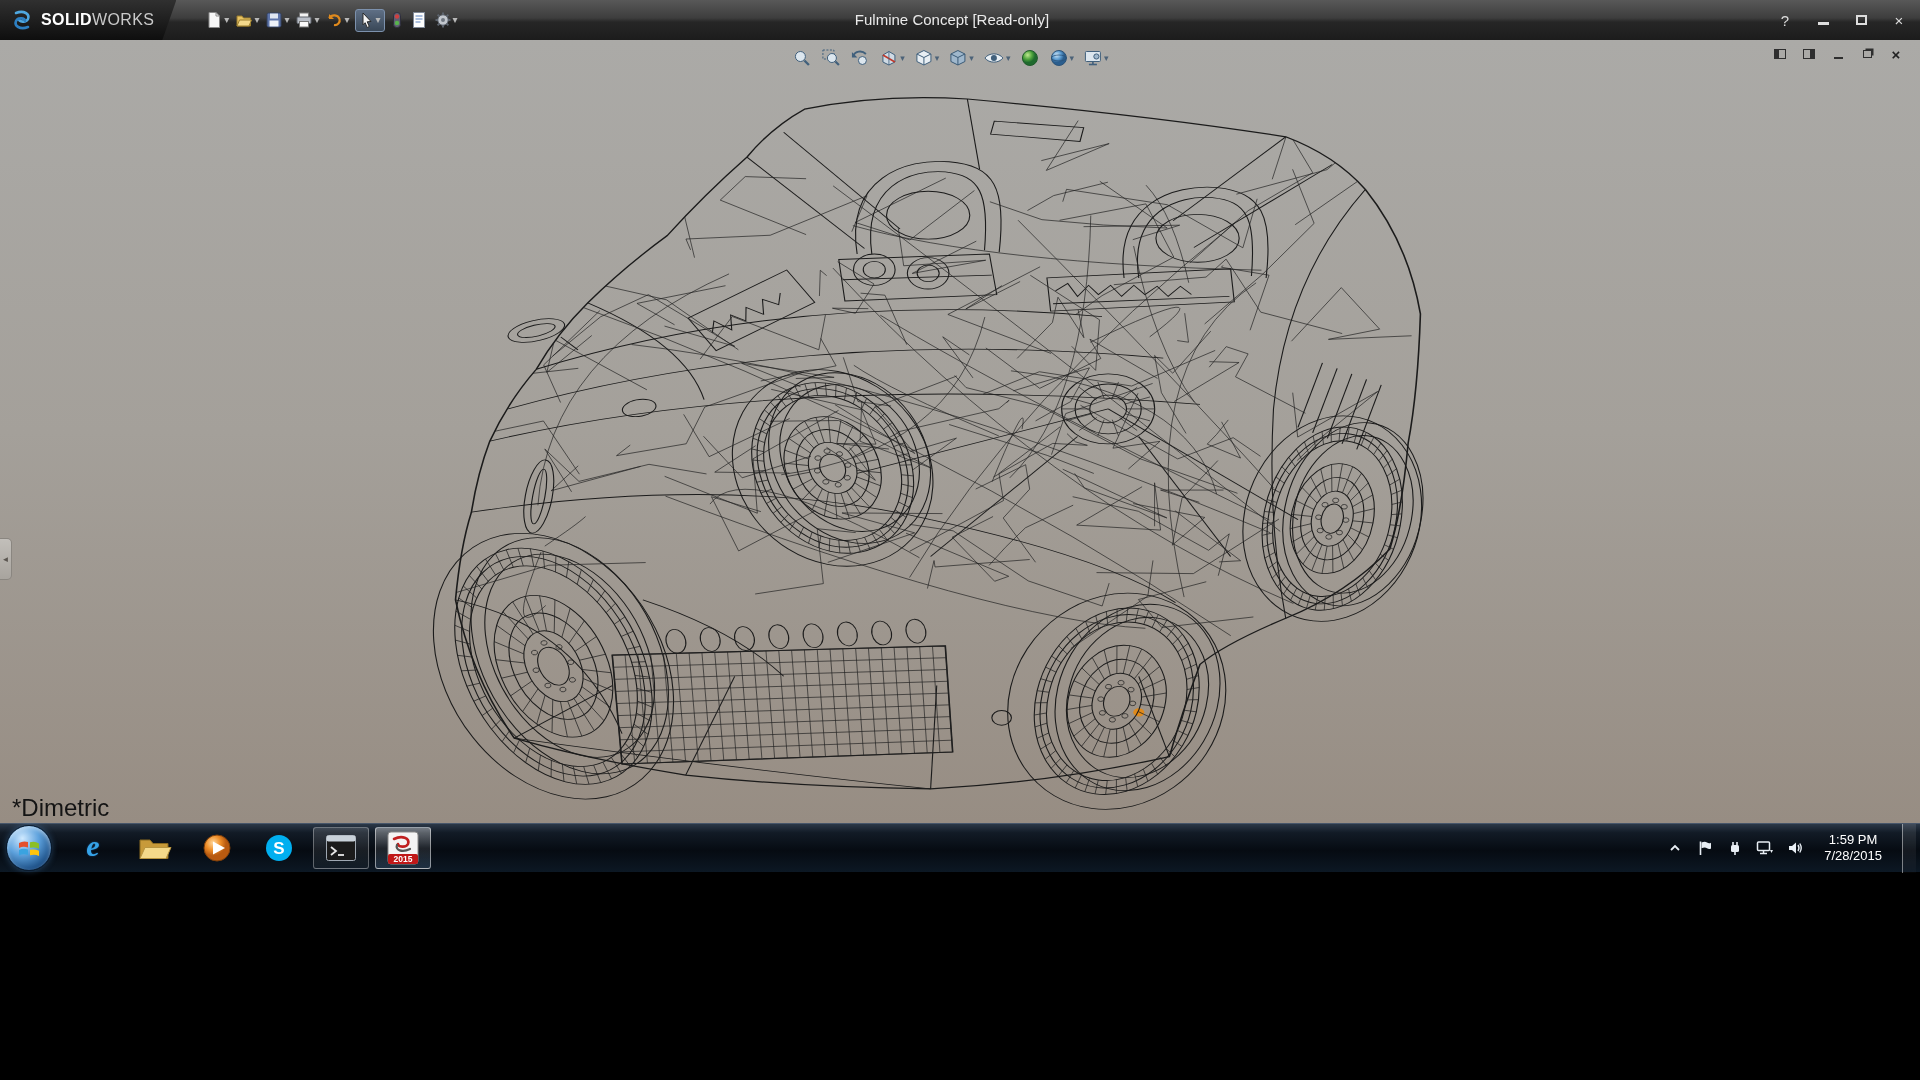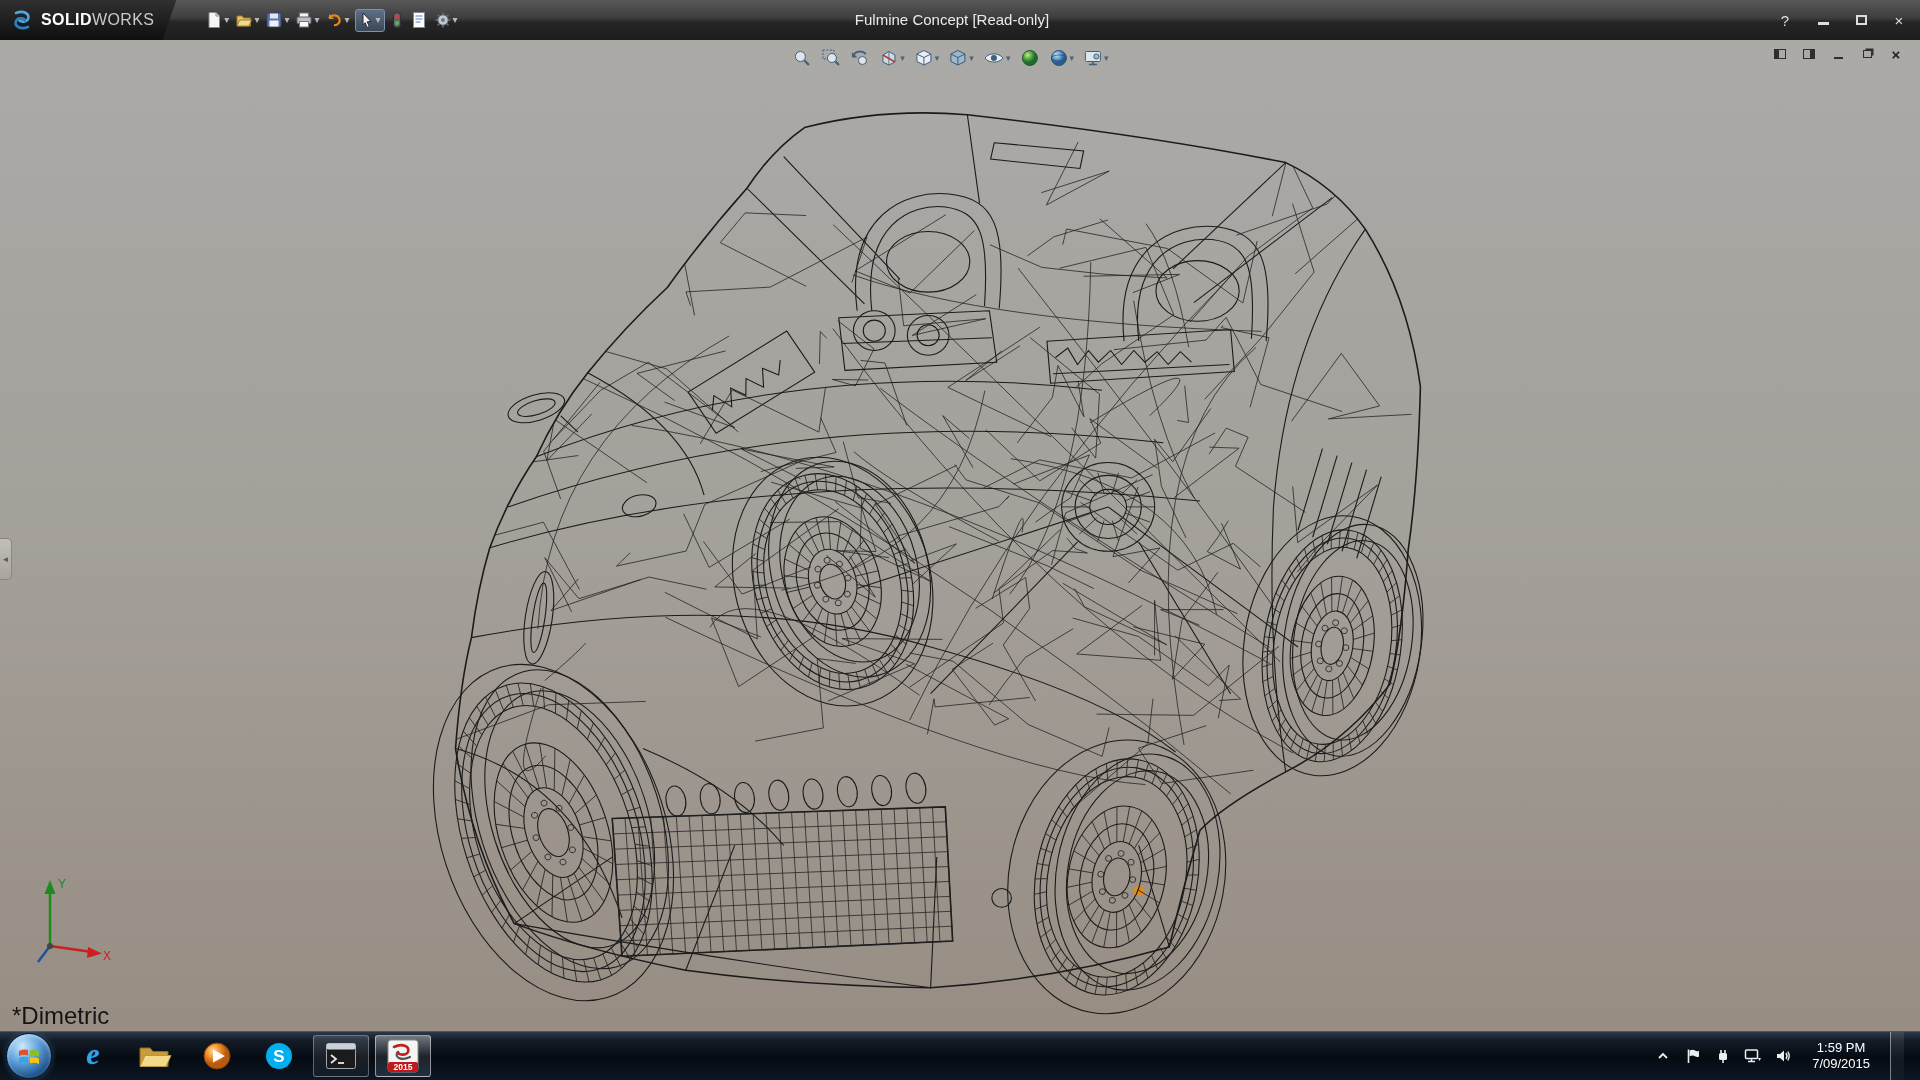--- a/index.html
+++ b/index.html
@@ -1,17 +1,17 @@
 <!DOCTYPE html>
 <html><head>
 <meta charset="utf-8">
 <style>
   *{box-sizing:border-box;margin:0;padding:0}
   html,body{width:1920px;height:1080px;overflow:hidden;font-family:"Liberation Sans",sans-serif;background:#000}
-  #root{position:relative;width:1920px;height:1080px}
+  #root{position:relative;width:1920px;height:872px}
 
   
   #titlebar{position:absolute;top:0;left:0;right:0;height:40px;
     background:linear-gradient(#585858 0%,#3d3d3d 45%,#262626 55%,#1c1c1c 100%);
     display:flex;align-items:center;z-index:30}
   #logo{display:flex;align-items:center;gap:7px;height:40px;padding:0 22px 0 10px;
     background:linear-gradient(#303030,#0e0e0e);
     clip-path:polygon(0 0,100% 0,calc(100% - 14px) 100%,0 100%)}
   .brand{color:#fff;font-size:16px;letter-spacing:.4px;white-space:nowrap}
   .brand .works{color:#c9c9c9;font-weight:normal}
@@ -58,21 +58,21 @@
     background:linear-gradient(180deg,#2b3848 0%,#121b26 18%,#060b12 55%,#0c1824 100%);
     border-top:1px solid #47566a;display:flex;align-items:center;z-index:40}
   #orb{width:46px;height:46px;margin:0 10px 0 6px;border-radius:50%;
     background:radial-gradient(circle at 35% 28%,#bfe2ff 0%,#5ea2dd 35%,#1c4f86 70%,#0a2档 100%);
     background:radial-gradient(circle at 35% 28%,#cfe9ff 0%,#5ea2dd 38%,#1c4f86 75%,#0a2a4a 100%);
     border:1px solid #0a1c30;box-shadow:inset 0 2px 4px rgba(255,255,255,.55),0 0 6px rgba(90,160,230,.35);
     display:flex;align-items:center;justify-content:center}
   .tapp{width:56px;height:42px;display:flex;align-items:center;justify-content:center;border-radius:3px;margin:0 3px}
   .tapp.open{border:1px solid rgba(255,255,255,.32);background:linear-gradient(rgba(255,255,255,.14),rgba(255,255,255,.03))}
   .tapp.active{border:1px solid rgba(255,255,255,.5);background:linear-gradient(rgba(255,255,255,.38),rgba(255,255,255,.10) 50%,rgba(120,170,220,.18))}
-  #tray{margin-left:auto;display:flex;align-items:center;gap:12px;padding-right:16px}
+  #tray{margin-left:auto;display:flex;align-items:center;gap:12px;padding-right:4px}
   .trico{display:flex;align-items:center;justify-content:center;width:18px;height:18px}
   #clock{color:#fff;font-size:13px;text-align:center;line-height:16px;padding:0 8px;white-space:nowrap}
   #showdesk{width:14px;height:49px;border-left:1px solid rgba(255,255,255,.45);background:linear-gradient(rgba(255,255,255,.10),rgba(255,255,255,.02))}
 
   .ie-e{font:italic bold 30px "Liberation Serif",serif;color:#35a3e8;text-shadow:0 0 2px rgba(40,120,200,.6);position:relative;top:-2px}
 </style>
 </head>
 <body>
 
 <div id="root">
@@ -1014,19 +1014,19 @@
       </span>
       <span class="trico">
         <svg width="16" height="16" viewBox="0 0 16 16">
           <path d="M2,6 L5,6 L9,2.5 L9,13.5 L5,10 L2,10 Z" fill="#e8eef4"></path>
           <path d="M11,5 Q13,8 11,11" fill="none" stroke="#e8eef4" stroke-width="1.4"></path>
           <path d="M12.8,3.5 Q15.6,8 12.8,12.5" fill="none" stroke="#e8eef4" stroke-width="1.4"></path>
         </svg>
       </span>
       <div id="clock">
         <div>1:59 PM</div>
-        <div>7/09/2015</div>
+        <div>7/28/2015</div>
       </div>
       <div id="showdesk"></div>
     </div>
   </div>
 
 </div>
 
 </body></html>

